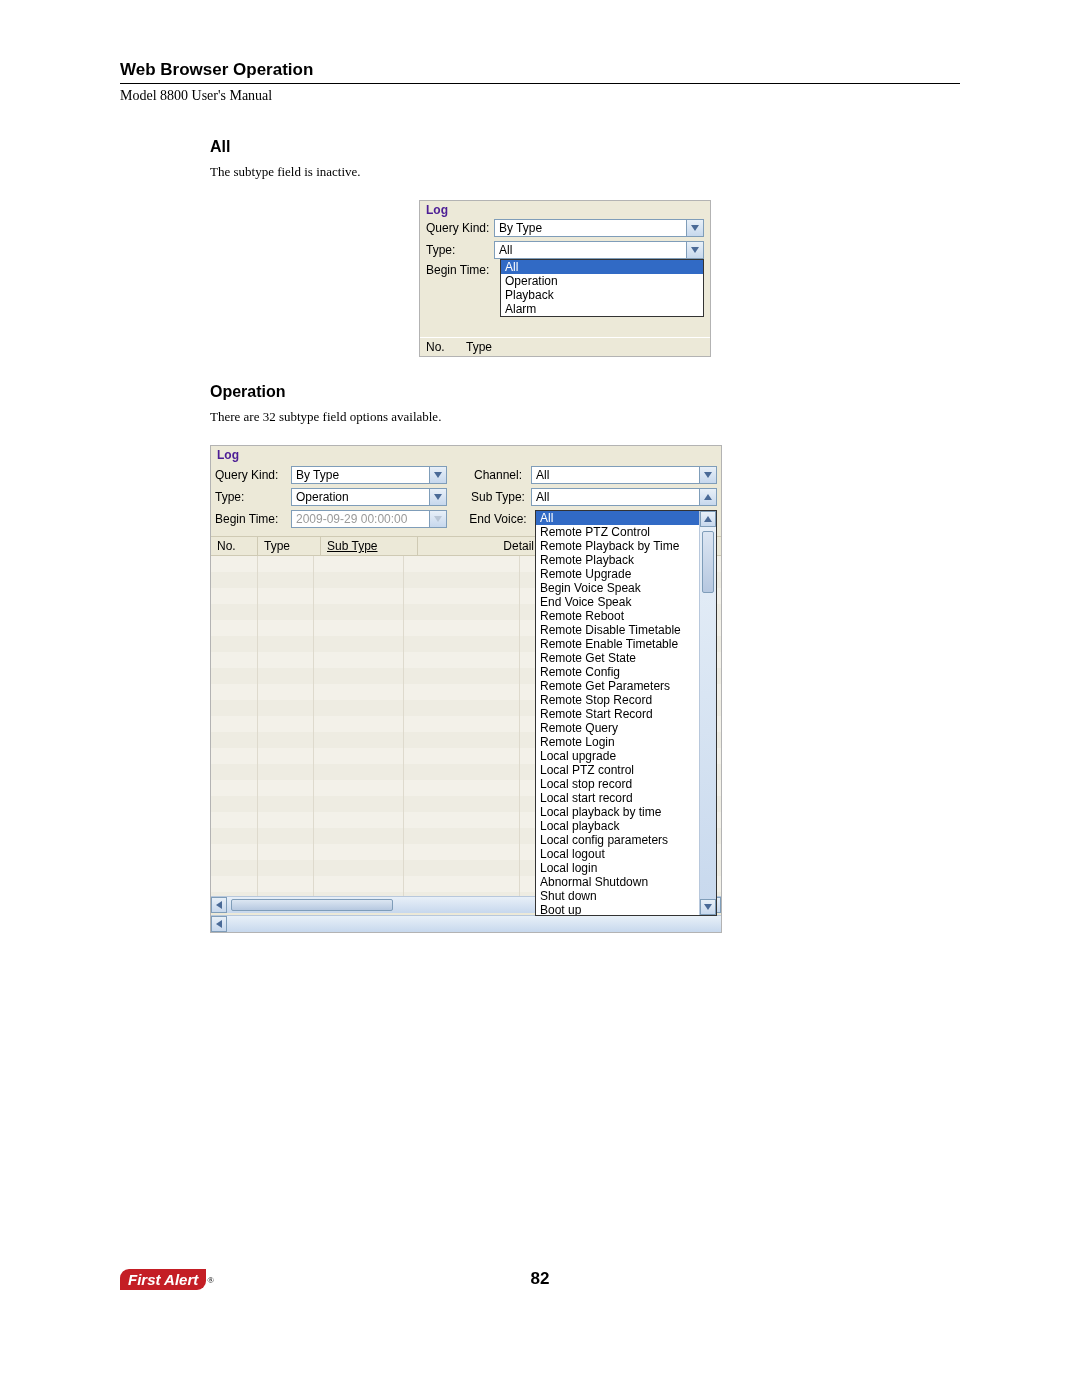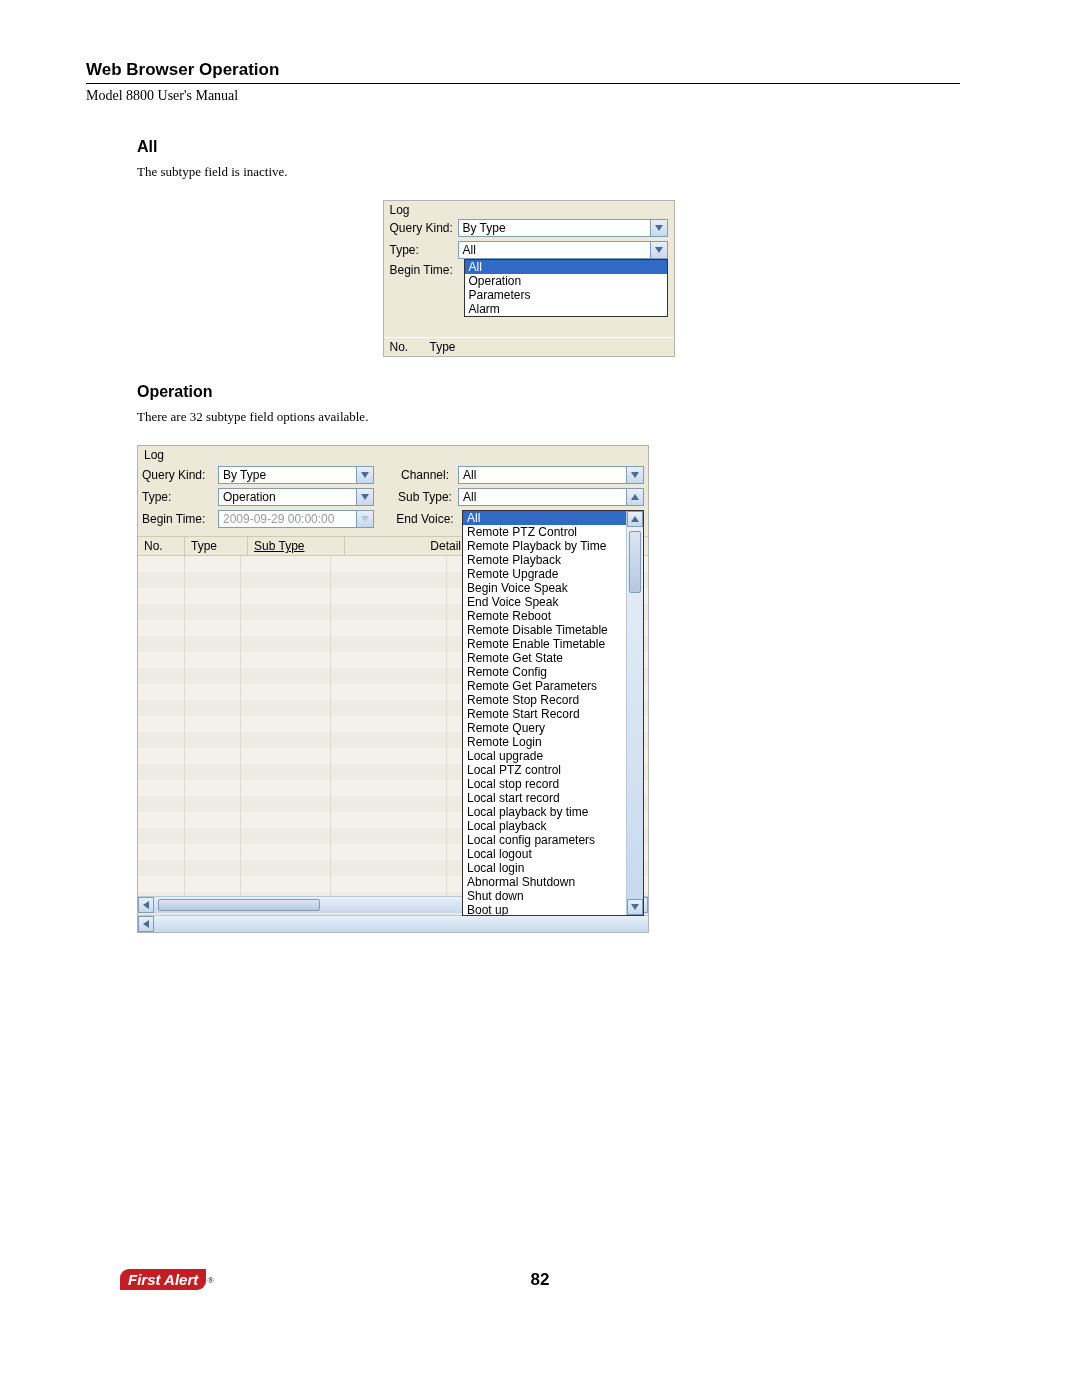--- a/index.html
+++ b/index.html
@@ -5,21 +5,21 @@
   body {
     margin: 0;
     padding: 0;
     background: #fff;
     font-family: "Times New Roman", Times, serif;
     font-size: 16px;
     color: #000;
     width: 1080px;
   }
   .page {
-    padding: 60px 120px 30px 86px;
+    padding: 60px 120px 30px 120px;
     position: relative;
     min-height: 1320px;
     box-sizing: border-box;
   }
   .header-title {
     font-family: Arial, Helvetica, sans-serif;
     font-weight: bold;
     font-size: 17px;
     margin: 0 0 3px 0;
   }
@@ -27,21 +27,21 @@
     border: none;
     border-top: 1.5px solid #000;
     margin: 0 0 4px 0;
   }
   .subheader {
     font-family: "Times New Roman", Times, serif;
     font-size: 14px;
     margin: 0 0 34px 0;
   }
   .section {
-    margin-left: 51px;
+    margin-left: 90px;
     margin-right: 40px;
   }
   .sec-title {
     font-family: Arial, Helvetica, sans-serif;
     font-weight: bold;
     font-size: 16px;
     margin: 12px 0 8px 0;
   }
   .sec-text {
     font-family: "Times New Roman", Times, serif;
@@ -54,23 +54,24 @@
     width: 290px;
     margin: 0 auto 26px auto;
     background: #ece9d8;
     border: 1px solid #b3b3b3;
     font-family: Tahoma, Arial, sans-serif;
     font-size: 12px;
     color: #000;
     position: relative;
   }
   .fieldset-label {
-    color: #000000;
+    color: #4c1d95;
     font-size: 12px;
     padding: 2px 6px 0 6px;
+    font-weight: bold;
   }
   .row {
     display: flex;
     align-items: center;
     padding: 2px 6px;
   }
   .lbl {
     width: 68px;
     flex-shrink: 0;
   }
@@ -271,21 +272,21 @@
     margin-top: 2px;
   }
   .hscroll2 .btn-l { position:absolute; left:0; top:0; width:16px; height:100%; border:1px solid #7f9db9; box-sizing:border-box; background:linear-gradient(#e8f0f8,#c7d8ed); display:flex;align-items:center;justify-content:center;}
 
   .footer {
     position: absolute;
     bottom: 30px;
     left: 120px;
     right: 120px;
     display: flex;
-    align-items: flex-end;
+    align-items: flex-start;
     justify-content: space-between;
   }
   .logo {
     display: flex;
     align-items: center;
   }
   .logo-badge {
     background: #c41e25;
     color: #fff;
     font-family: Arial, Helvetica, sans-serif;
@@ -345,21 +346,21 @@
           </div>
         </div>
       </div>
       <div class="row">
         <div class="lbl">Begin Time:</div>
       </div>
 
       <div class="dropdown-list">
         <div class="opt sel">All</div>
         <div class="opt">Operation</div>
-        <div class="opt">Parameters</div>
+        <div class="opt">Playback</div>
         <div class="opt">Alarm</div>
       </div>
       <div class="table-header1">
         <div class="col-no">No.</div>
         <div class="col-type">Type</div>
       </div>
     </div>
 
     <div class="sec-title">Operation</div>
     <div class="sec-text">There are 32 subtype field options available.</div>

